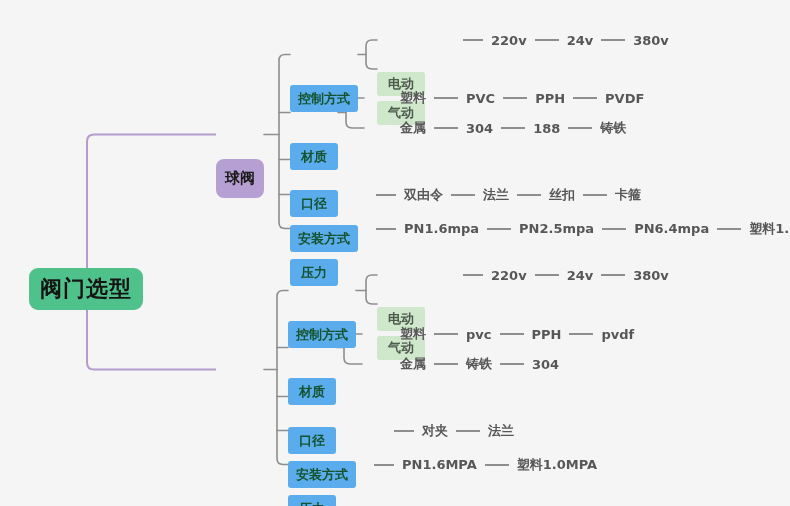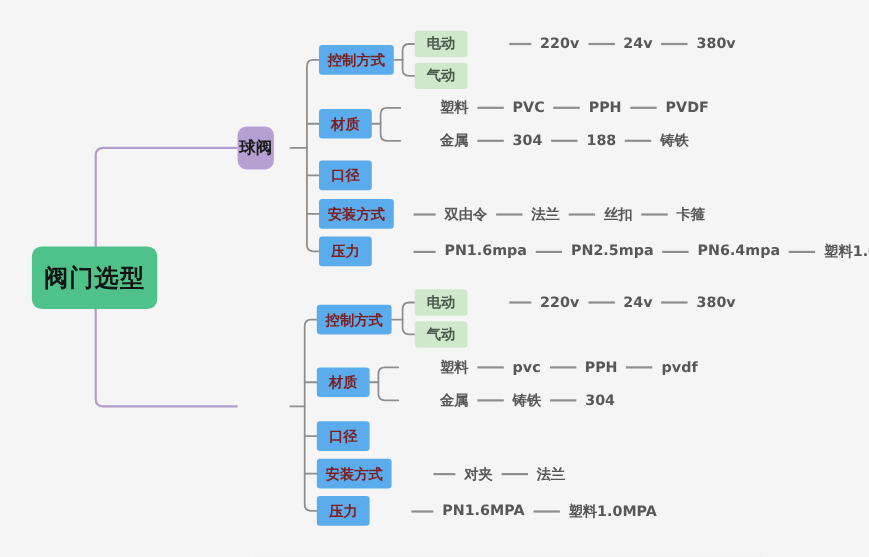--- a/index.html
+++ b/index.html
@@ -4,31 +4,31 @@
 <style>
   html,body{margin:0;padding:0;}
   body{font-family:"DejaVu Sans","Liberation Sans",sans-serif;background:#e9e9e9;}
   .canvas{
     position:relative;width:790px;height:506px;background:#f5f5f6;
     overflow:hidden;
   }
   .canvas svg{position:absolute;left:0;top:0;}
   .node{
     position:absolute;display:flex;align-items:center;justify-content:center;
-    font-weight:bold;white-space:nowrap;box-sizing:border-box;
+    font-weight:bold;white-space:nowrap;box-sizing:border-box;margin-top:44px;
   }
   .root{
     background:#4fc28c;color:#141414;border-radius:9px;
     font-size:22px;letter-spacing:1px;
   }
   .branch{
     background:#b69fd3;color:#1a1a1a;border-radius:8px;font-size:15px;
   }
   .cat{
-    background:#5aacec;color:#7f1d1d;font-size:13px;border-radius:3px;
+    background:#5aacec;color:#14532d;font-size:13px;border-radius:3px;
   }
   .leafbox{
     background:#cfe8cb;color:#4d5a4d;font-size:13px;border-radius:3px;
   }
   .chain{
     position:absolute;display:flex;align-items:center;height:24px;
     font-size:13px;font-weight:bold;color:#575757;white-space:nowrap;margin-left:32px;
   }
   .sep{width:24px;height:0;border-top:2px solid #8e8e8e;margin:0 8px;flex:none;}
   .sep.lead{width:20px;margin-left:6px;}
@@ -61,23 +61,23 @@
       <path d="M277,347.5 L288,347.5"></path>
       <path d="M277,396.5 L288,396.5"></path>
       <path d="M277,430.5 L288,430.5"></path>
       <path d="M356,290.5 L366,290.5"></path>
       <path d="M377,275 L372,275 Q366,275 366,281 L366,298 Q366,304 372,304 L377,304"></path>
       <path d="M336,347.5 L344,347.5"></path>
       <path d="M362,334 L350,334 Q344,334 344,340 L344,358 Q344,364 350,364 L362,364"></path>
     </g>
   </svg>
 
-  <div class="node root" style="left:29px;top:224px;width:114px;height:57px">阀门选型</div>
+  <div class="node root" style="left:29px;top:224px;width:114px;height:42px">阀门选型</div>
 
-  <div class="node branch" style="left:216px;top:115px;width:33px;height:39px">球阀</div>
+  <div class="node branch" style="left:216px;top:115px;width:48px;height:39px">球阀</div>
 
   <div class="node cat" style="left:290px;top:41px;width:68px;height:27px">控制方式</div>
   <div class="node cat" style="left:290px;top:99px;width:48px;height:27px">材质</div>
   <div class="node cat" style="left:290px;top:146px;width:48px;height:27px">口径</div>
   <div class="node cat" style="left:290px;top:181px;width:68px;height:27px">安装方式</div>
   <div class="node cat" style="left:290px;top:215px;width:48px;height:27px">压力</div>
 
   <div class="node leafbox" style="left:377px;top:28px;width:48px;height:24px">电动</div>
   <div class="node leafbox" style="left:377px;top:57px;width:48px;height:24px">气动</div>
 

